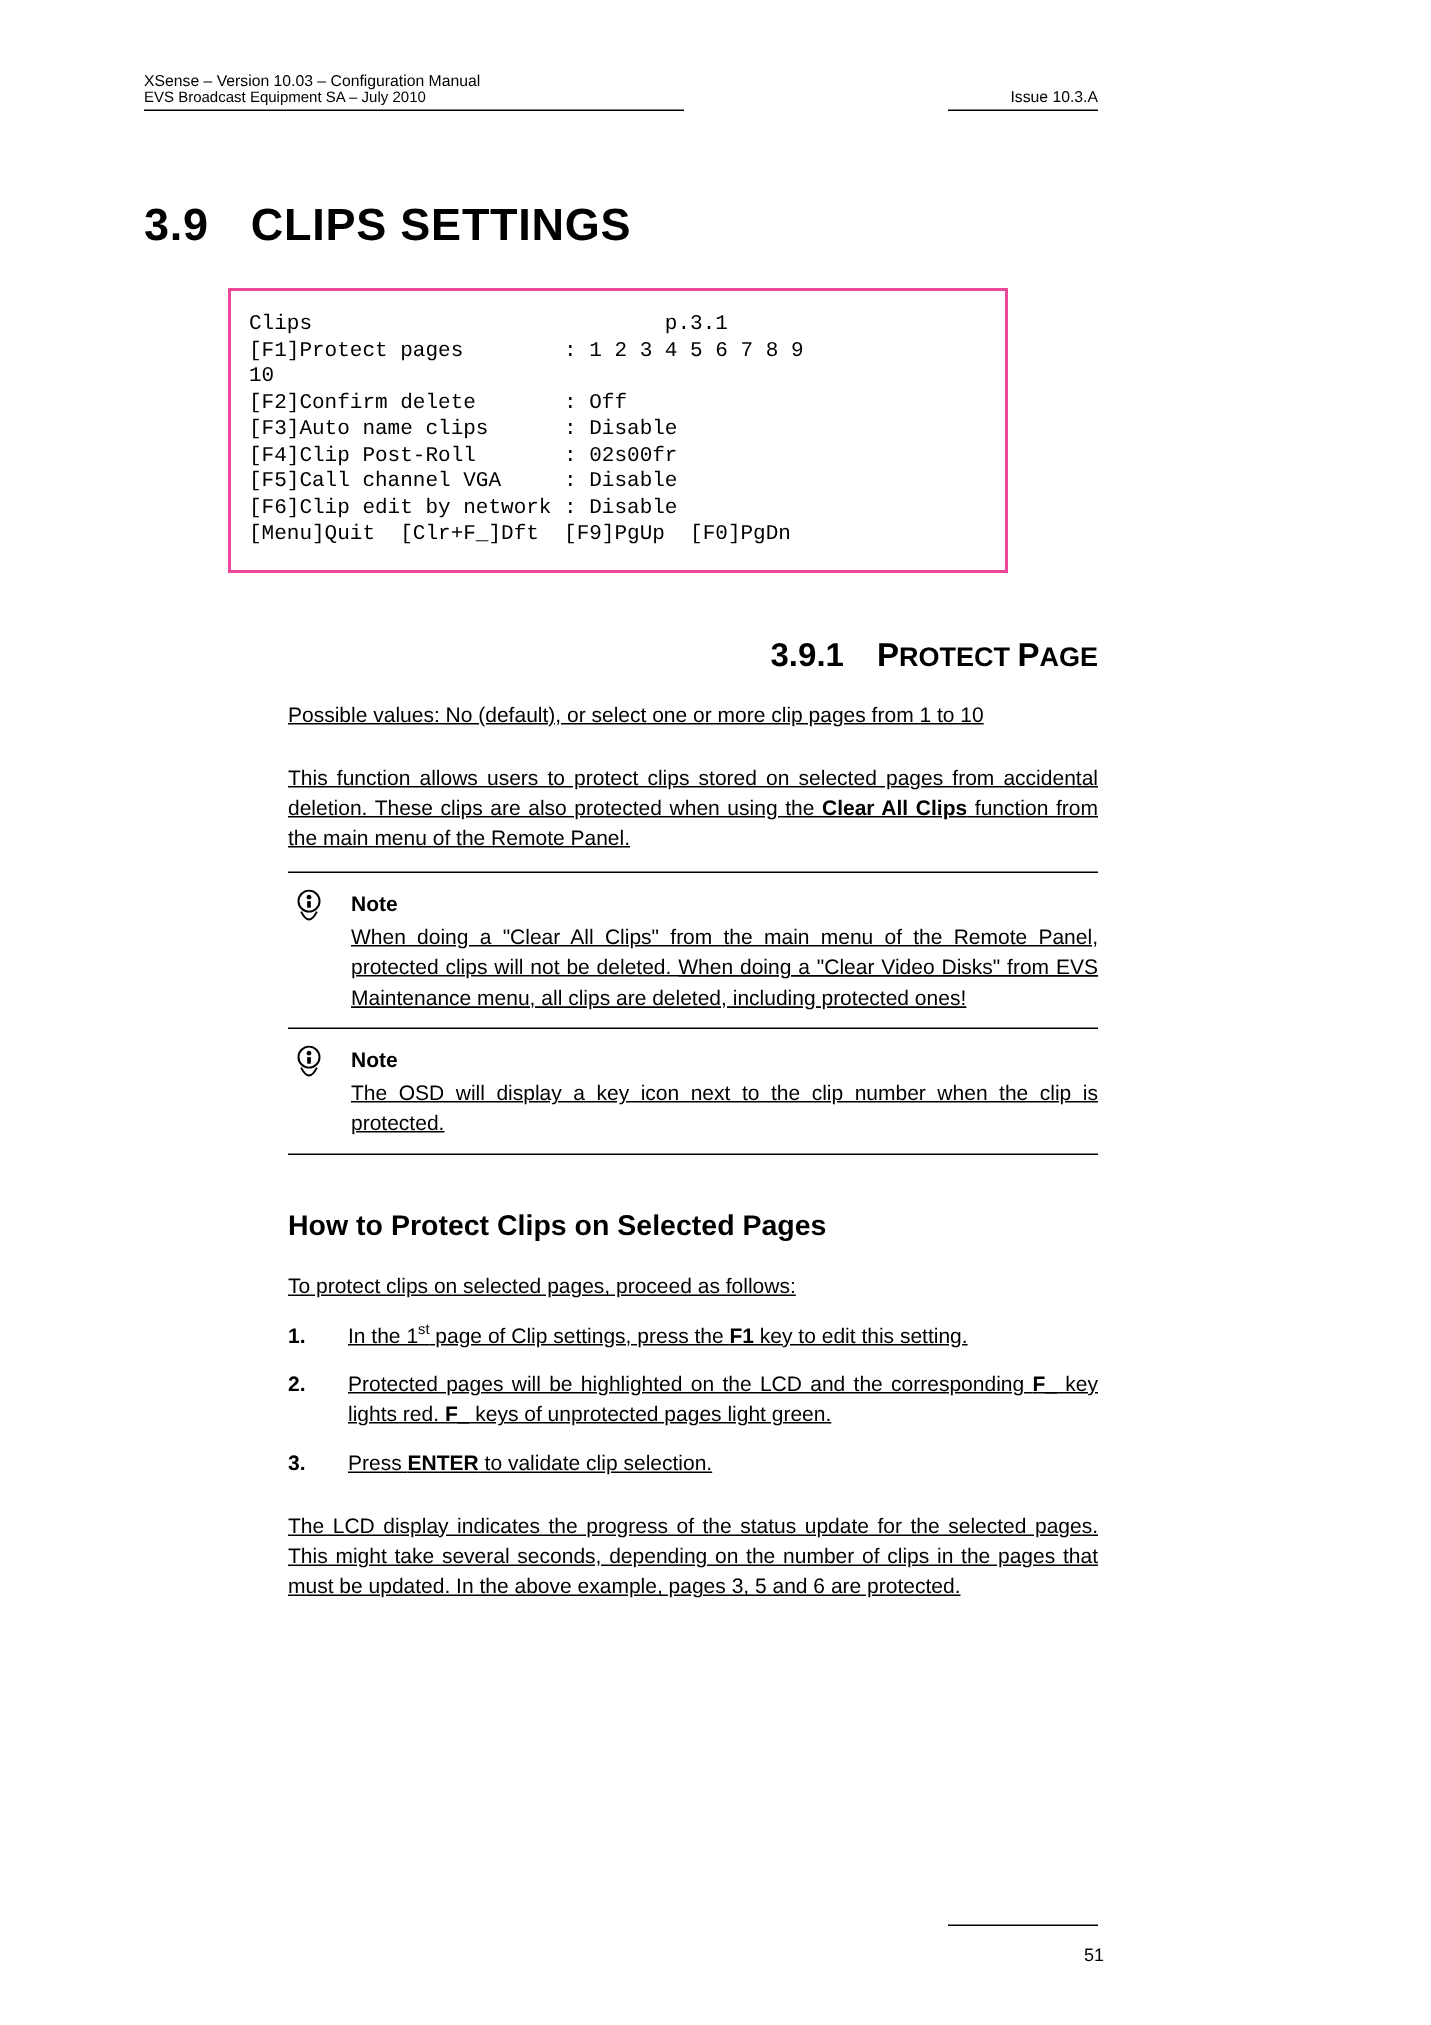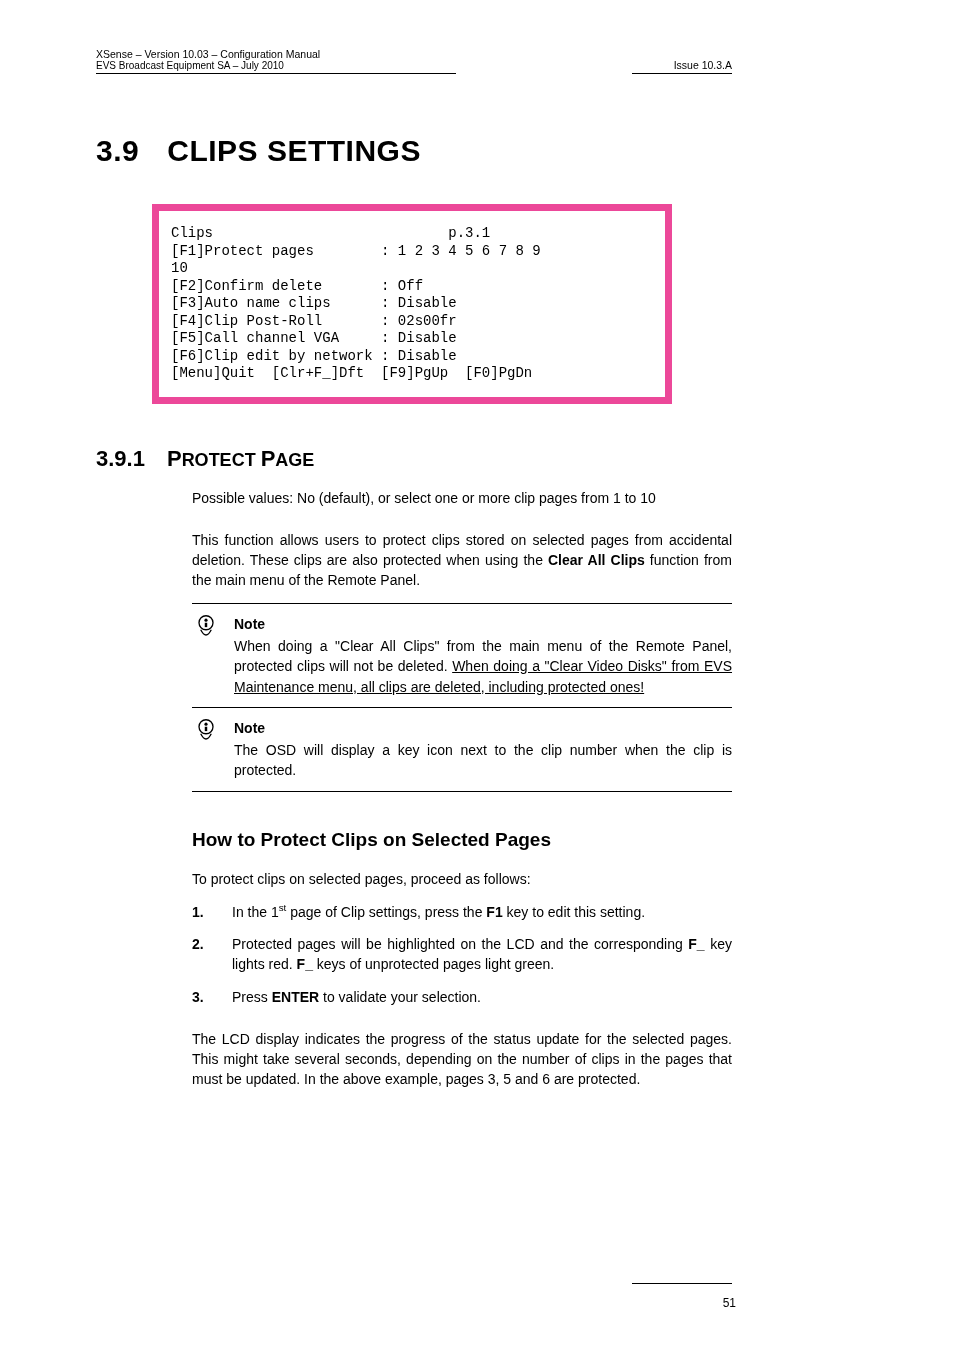--- a/index.html
+++ b/index.html
@@ -37,49 +37,50 @@
     border: 0;
     border-top: 1px solid #000;
     margin: 2px 0 0 0;
     width: 100px;
     float: right;
   }
   .header-block-right { text-align: right; }
   h1.section-title {
     font-size: 30px;
     font-weight: bold;
-    margin: 60px 0 36px 0;
+    margin: 60px 0 24px 0;
     letter-spacing: 0.5px;
   }
   h1.section-title .num { display:inline-block; margin-right: 28px; }
   .terminal-box {
-    border: 7px solid #ec4899;
+    border: 2px solid #ec4899;
     font-family: "Courier New", Courier, monospace;
     font-size: 14px;
     line-height: 1.25;
     padding: 14px 12px 14px 12px;
     margin-left: 56px;
     width: 520px;
     white-space: pre;
     box-sizing: border-box;
   }
   h2.subsection {
     font-size: 22px;
     font-weight: bold;
     margin: 42px 0 16px 0;
+    text-align: right;
   }
   h2.subsection .num { font-size: 22px; display:inline-block; margin-right: 22px; }
   h2.subsection .sub-text .first { font-size: 22px; }
   h2.subsection .sub-text .rest { font-size: 18px; }
   .body-block {
     margin-left: 96px;
     font-size: 14px;
     line-height: 1.45;
   }
-  .body-block p { margin: 0 0 12px 0; text-align: justify; }
+  .body-block p { margin: 0 0 12px 0; text-align: justify; text-decoration: underline; }
   .body-block p.just { text-align: justify; margin-top: 22px; }
   .note-row {
     display: flex;
     align-items: flex-start;
     gap: 14px;
     margin-top: 10px;
   }
   .note-icon {
     width: 28px;
     height: 28px;
@@ -234,21 +235,21 @@
         <div class="step-body">
           <p>
             <span>Protected pages will be highlighted on the LCD and the corresponding </span><span class="bold">F_</span><span> key lights red. </span><span class="bold">F_</span><span> keys of unprotected pages light green.</span>
           </p>
         </div>
       </li>
       <li>
         <span class="marker">3.</span>
         <div class="step-body">
           <p>
-            <span>Press </span><span class="bold">ENTER</span><span> to validate your selection.</span>
+            <span>Press </span><span class="bold">ENTER</span><span> to validate clip selection.</span>
           </p>
         </div>
       </li>
     </ol>
 
     <p class="just">The LCD display indicates the progress of the status update for the selected pages. This might take several seconds, depending on the number of clips in the pages that must be updated. In the above example, pages 3, 5 and 6 are protected.</p>
   </div>
 
   <hr class="footer-rule">
   <div class="footer-pagenum">51</div>

